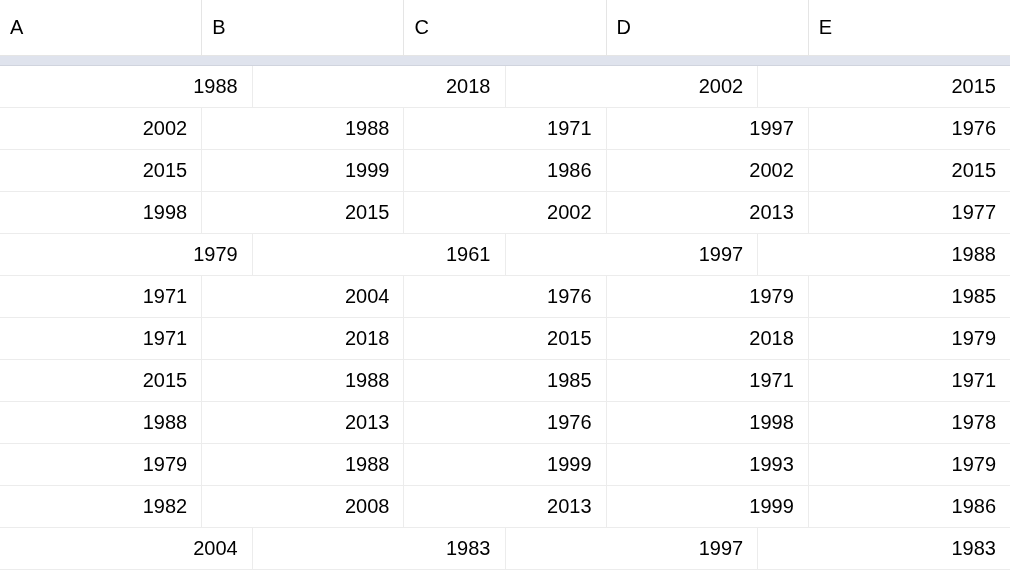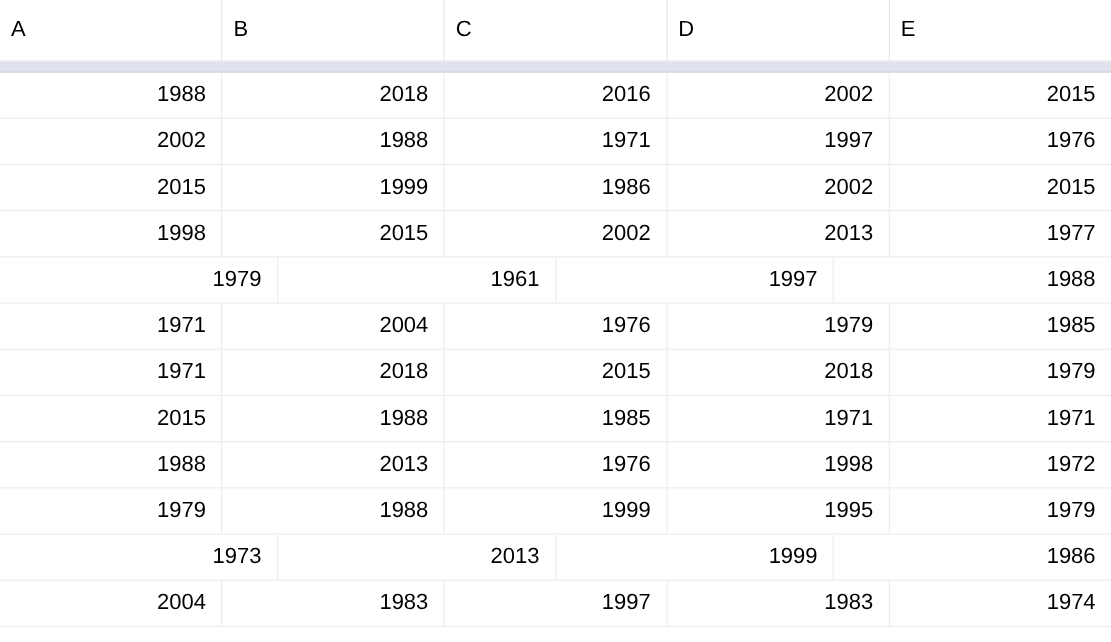--- a/index.html
+++ b/index.html
@@ -67,21 +67,20 @@
     <div class="header-cell">B</div>
     <div class="header-cell">C</div>
     <div class="header-cell">D</div>
     <div class="header-cell">E</div>
   </div>
   <div class="separator"></div>
 
   <div class="data-row">
     <div class="data-cell">1988</div>
     <div class="data-cell">2018</div>
-    <div class="data-cell">2016</div>
     <div class="data-cell">2002</div>
     <div class="data-cell">2015</div>
   </div>
   <div class="data-row">
     <div class="data-cell">2002</div>
     <div class="data-cell">1988</div>
     <div class="data-cell">1971</div>
     <div class="data-cell">1997</div>
     <div class="data-cell">1976</div>
   </div>
@@ -124,35 +123,35 @@
     <div class="data-cell">1988</div>
     <div class="data-cell">1985</div>
     <div class="data-cell">1971</div>
     <div class="data-cell">1971</div>
   </div>
   <div class="data-row">
     <div class="data-cell">1988</div>
     <div class="data-cell">2013</div>
     <div class="data-cell">1976</div>
     <div class="data-cell">1998</div>
-    <div class="data-cell">1972</div>
+    <div class="data-cell">1978</div>
   </div>
   <div class="data-row">
     <div class="data-cell">1979</div>
     <div class="data-cell">1988</div>
     <div class="data-cell">1999</div>
-    <div class="data-cell">1995</div>
+    <div class="data-cell">1993</div>
     <div class="data-cell">1979</div>
   </div>
   <div class="data-row">
-    <div class="data-cell">1973</div>
+    <div class="data-cell">1982</div>
+    <div class="data-cell">2008</div>
     <div class="data-cell">2013</div>
     <div class="data-cell">1999</div>
     <div class="data-cell">1986</div>
   </div>
   <div class="data-row">
     <div class="data-cell">2004</div>
     <div class="data-cell">1983</div>
     <div class="data-cell">1997</div>
     <div class="data-cell">1983</div>
-    <div class="data-cell">1974</div>
   </div>
 </div>
 
 </body></html>

